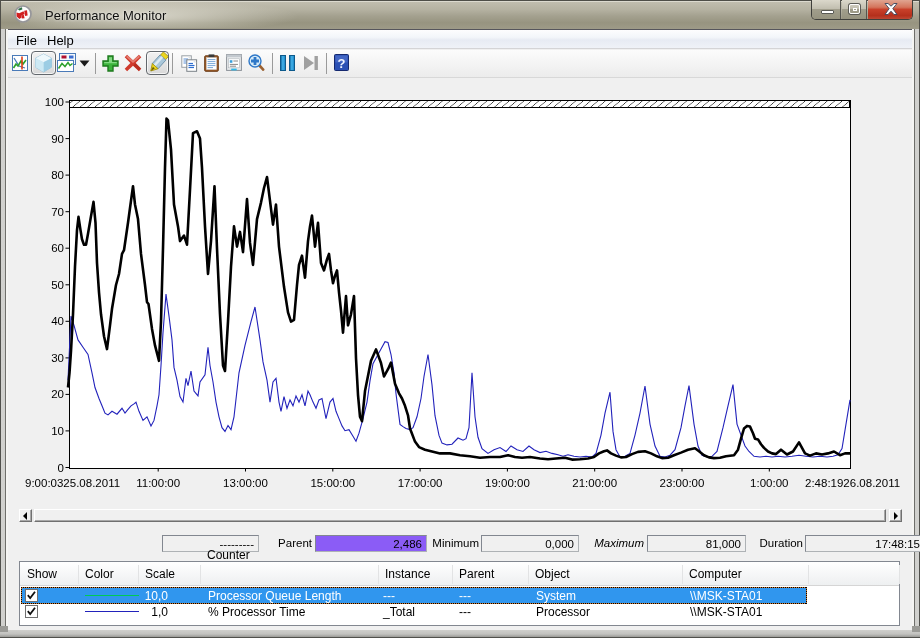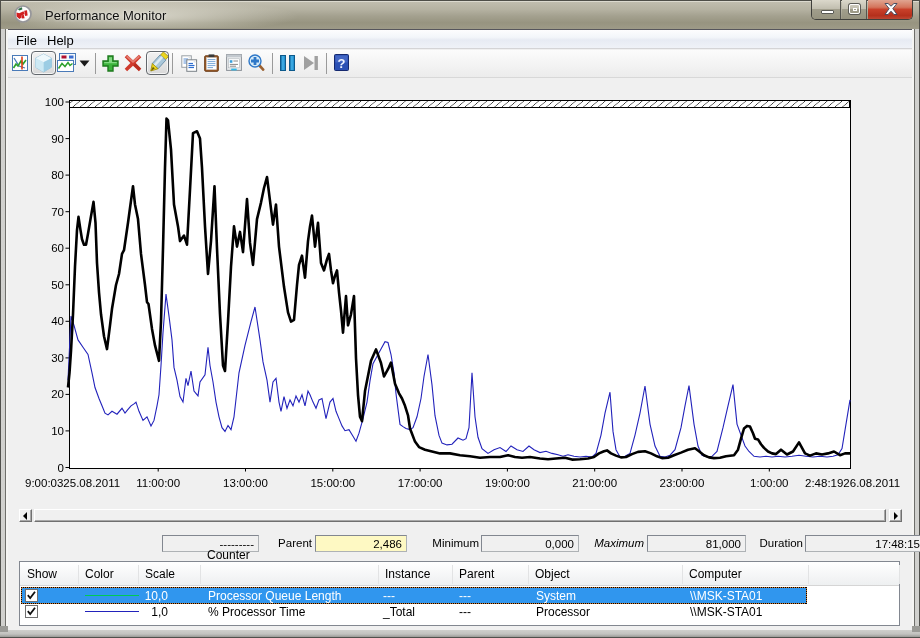--- a/index.html
+++ b/index.html
@@ -216,21 +216,21 @@
 <div class="abs" style="left:19px;top:509px;width:883px;height:13px;background:#e8e8e8;"></div>
 <div class="abs" style="left:19px;top:509px;width:13px;height:13px;background:#f0f0f0;border-top:1px solid #fff;border-left:1px solid #fff;border-right:1px solid #707070;border-bottom:1px solid #707070;box-shadow:inset -1px -1px 0 #a8a8a8;"></div>
 <div class="abs" style="left:23px;top:511.5px;width:0;height:0;border-top:4px solid transparent;border-bottom:4px solid transparent;border-right:4px solid #000;"></div>
 <div class="abs" style="left:889px;top:509px;width:13px;height:13px;background:#f0f0f0;border-top:1px solid #fff;border-left:1px solid #fff;border-right:1px solid #707070;border-bottom:1px solid #707070;box-shadow:inset -1px -1px 0 #a8a8a8;"></div>
 <div class="abs" style="left:894px;top:511.5px;width:0;height:0;border-top:4px solid transparent;border-bottom:4px solid transparent;border-left:4px solid #000;"></div>
 <div class="abs" style="left:34px;top:509px;width:852px;height:13px;background:#f0f0f0;border-top:1px solid #fff;border-left:1px solid #fff;border-right:1px solid #707070;border-bottom:1px solid #707070;box-shadow:inset -1px -1px 0 #a8a8a8;"></div>
 
 <div class="abs" style="left:40px;top:567px;width:120px;text-align:right;font-size:13px;color:#000;">Last</div>
 <div class="abs" style="left:162px;top:535px;width:97px;height:17px;background:#f0f0f0;border:1px solid #828790;border-right-color:#aeb2b5;border-bottom-color:#aeb2b5;font-size:11.5px;color:#000;text-align:right;padding:2px 4px 0 0;">---------</div>
 <div class="abs" style="left:192px;top:537px;width:120px;text-align:right;font-size:11.5px;color:#000;">Parent</div>
-<div class="abs" style="left:315px;top:535px;width:92px;height:17px;background:#fef9c3;border:1px solid #828790;border-right-color:#aeb2b5;border-bottom-color:#aeb2b5;font-size:11.5px;color:#000;text-align:right;padding:2px 4px 0 0;">2,486</div>
+<div class="abs" style="left:315px;top:535px;width:112px;height:17px;background:#8b5cf6;border:1px solid #828790;border-right-color:#aeb2b5;border-bottom-color:#aeb2b5;font-size:11.5px;color:#000;text-align:right;padding:2px 4px 0 0;">2,486</div>
 <div class="abs" style="left:359px;top:537px;width:120px;text-align:right;font-size:11.5px;color:#000;">Minimum</div>
 <div class="abs" style="left:481px;top:535px;width:98px;height:17px;background:#f0f0f0;border:1px solid #828790;border-right-color:#aeb2b5;border-bottom-color:#aeb2b5;font-size:11.5px;color:#000;text-align:right;padding:2px 4px 0 0;">0,000</div>
 <div class="abs" style="left:524px;top:537px;width:120px;text-align:right;font-size:11.5px;color:#000;font-style:italic;">Maximum</div>
 <div class="abs" style="left:647px;top:535px;width:99px;height:17px;background:#f0f0f0;border:1px solid #828790;border-right-color:#aeb2b5;border-bottom-color:#aeb2b5;font-size:11.5px;color:#000;text-align:right;padding:2px 4px 0 0;">81,000</div>
 <div class="abs" style="left:683px;top:537px;width:120px;text-align:right;font-size:11.5px;color:#000;">Duration</div>
 <div class="abs" style="left:805px;top:535px;width:120px;height:17px;background:#f0f0f0;border:1px solid #828790;border-right-color:#aeb2b5;border-bottom-color:#aeb2b5;font-size:11.5px;color:#000;text-align:right;padding:2px 4px 0 0;">17:48:15</div>
 
 <div class="abs" style="left:19px;top:561px;width:881px;height:65px;background:#fff;border:1px solid #828790;"></div>
 <div class="abs" style="left:20px;top:562px;width:879px;height:24px;background:linear-gradient(#ffffff,#f3f4f5 70%,#eef0f1);border-bottom:1px solid #d5d5d5;"></div>
 <div class="abs" style="left:27px;top:567px;font-size:12px;color:#000;">Show</div>

